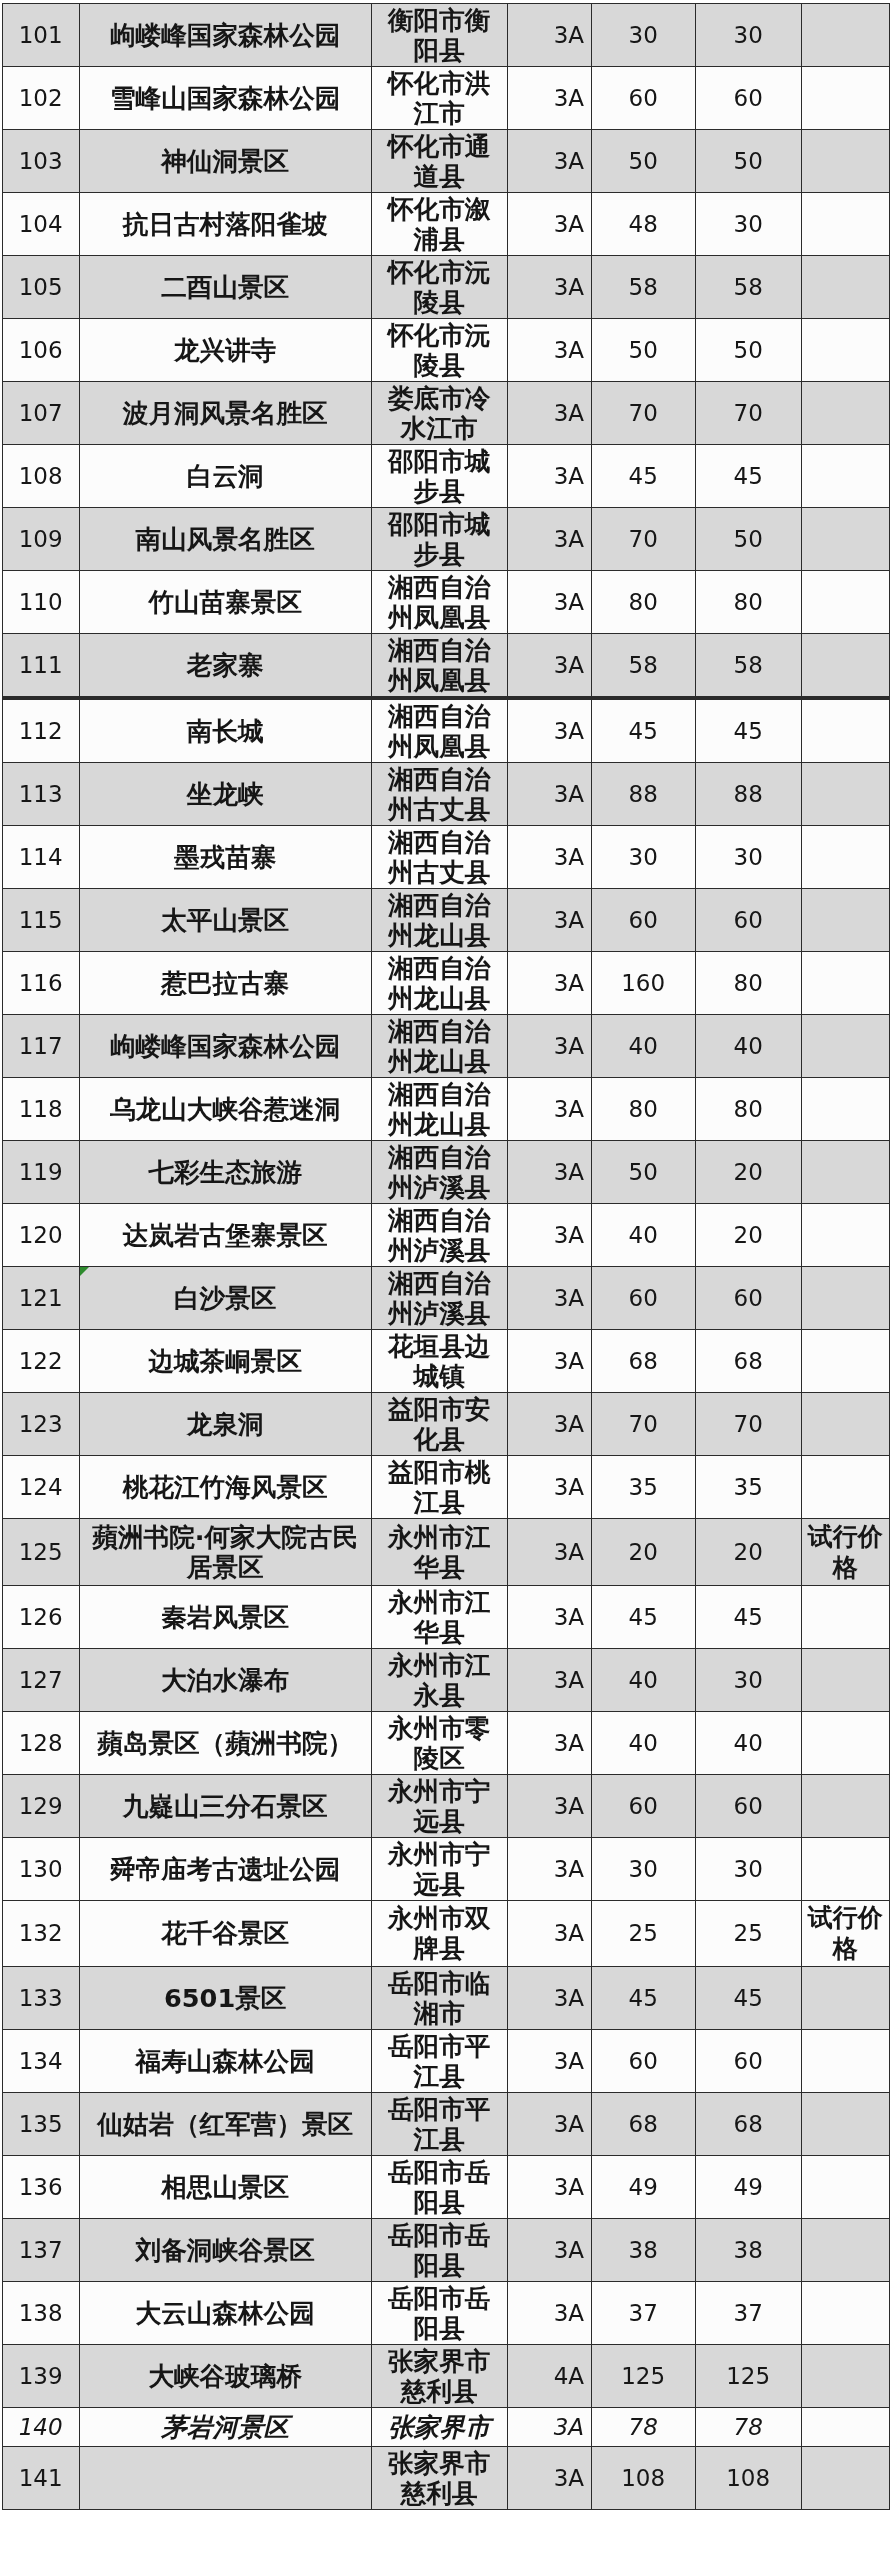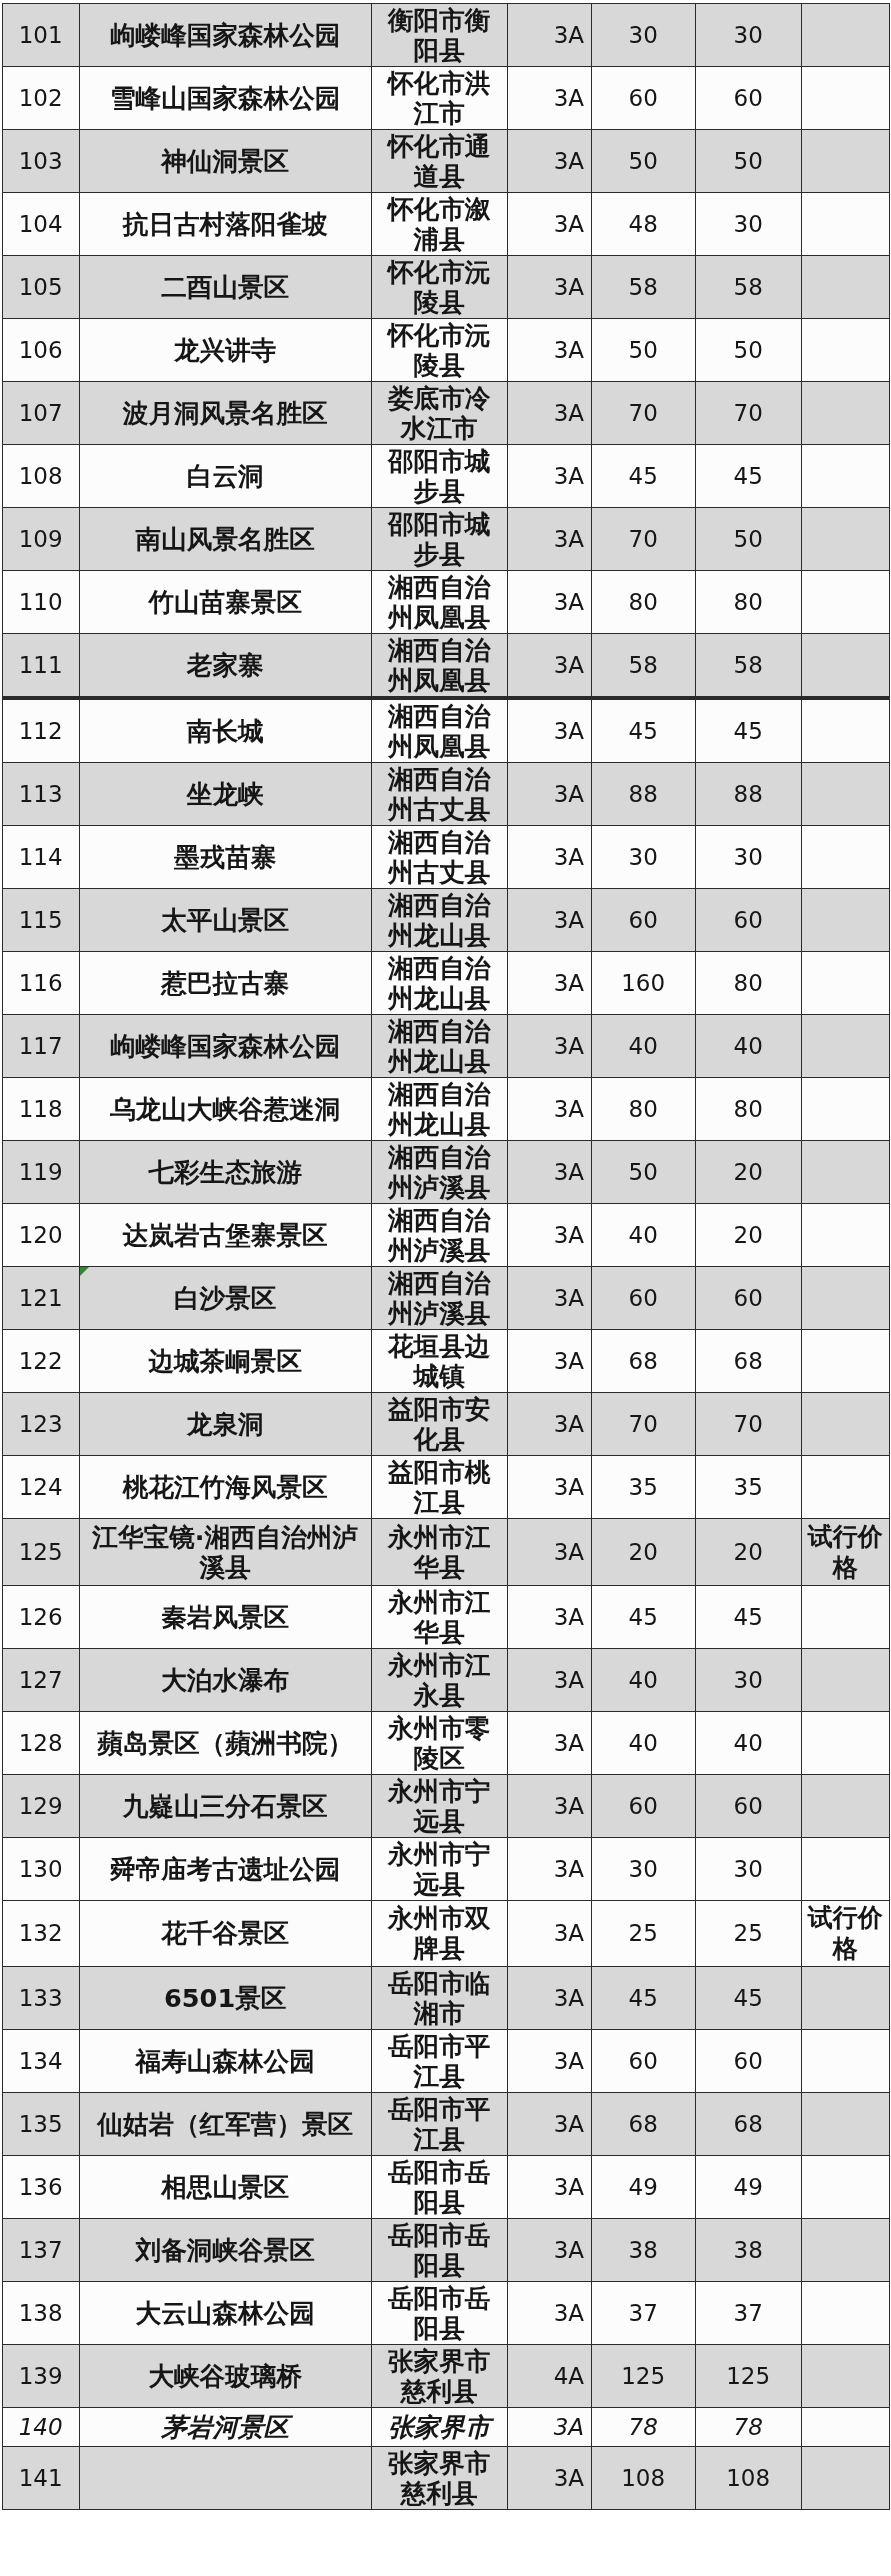--- a/index.html
+++ b/index.html
@@ -352,21 +352,21 @@
     <td class="c-loc">益阳市桃江县</td>
     <td class="c-rating">3A</td>
     <td class="c-p1">35</td>
     <td class="c-p2">35</td>
     <td class="c-note"></td>
   </tr>
         <tr class="row-gray row-normal">
     <td class="c-num">125</td>
     <td class="c-name">
       
-      <span class="name-text">江华宝镜·湘西自治州泸溪县</span>
+      <span class="name-text">蘋洲书院·何家大院古民居景区</span>
     </td>
     <td class="c-loc">永州市江华县</td>
     <td class="c-rating">3A</td>
     <td class="c-p1">20</td>
     <td class="c-p2">20</td>
     <td class="c-note">试行价格</td>
   </tr>
         <tr class="row-white row-normal">
     <td class="c-num">126</td>
     <td class="c-name">

